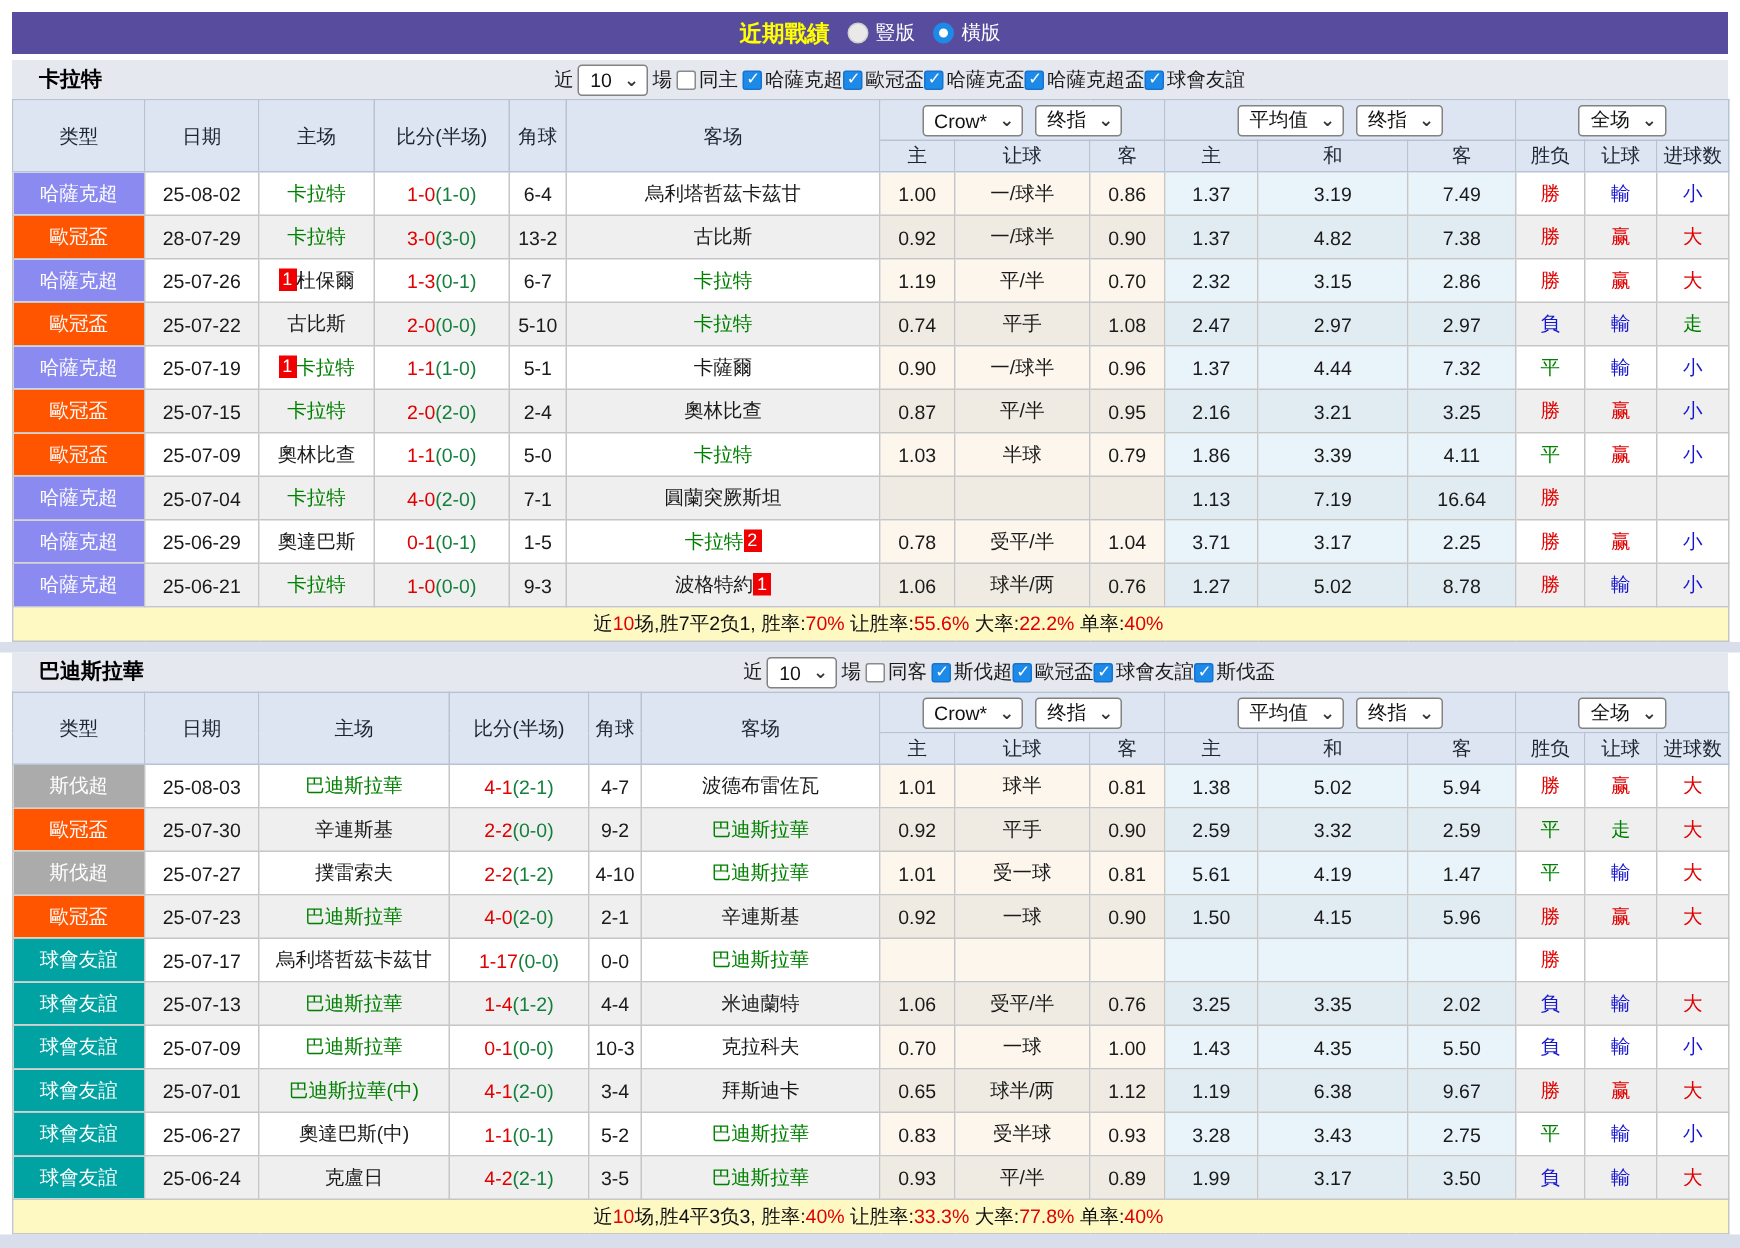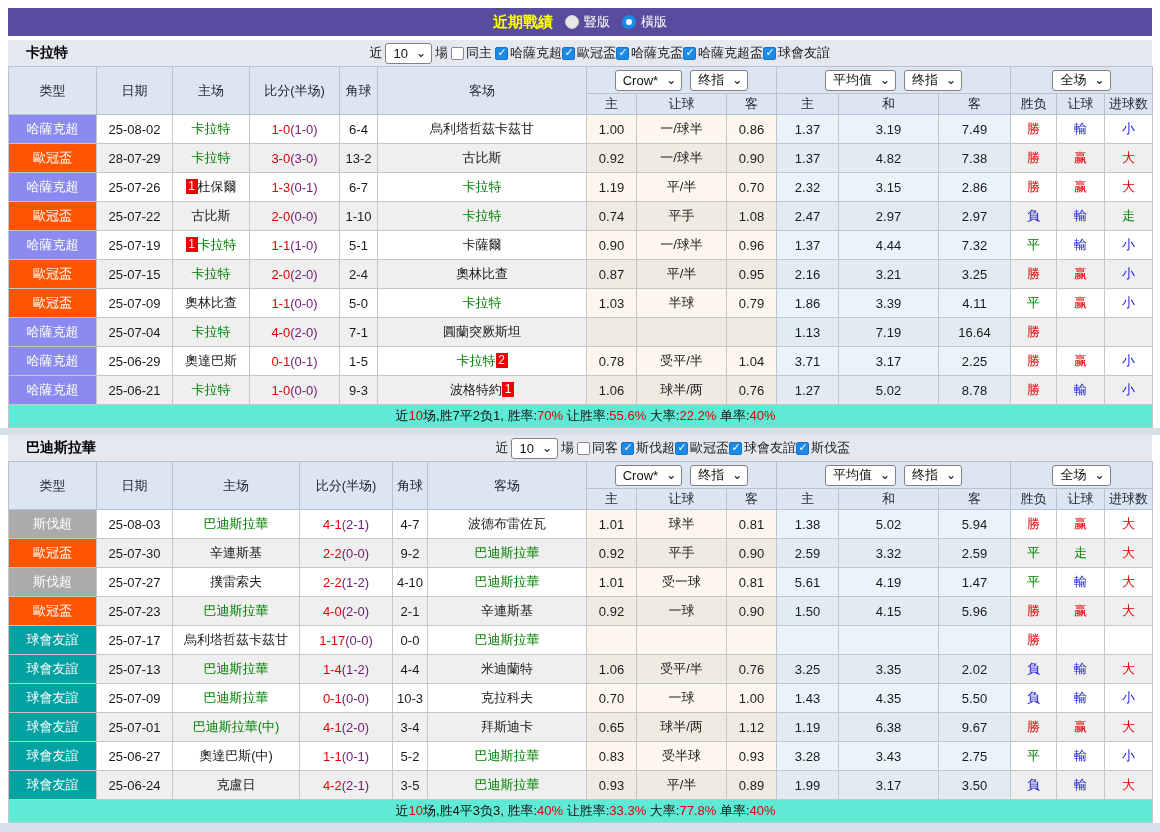--- a/index.html
+++ b/index.html
@@ -44,24 +44,24 @@
   tr.odd td { background:#ffffff; }
   tr.even td { background:#efefef; }
   tr.odd td.c-odds { background:#fcf6ec; }
   tr.even td.c-odds { background:#f0ebe2; }
   tr.odd td.c-avg { background:#e9f3fa; }
   tr.even td.c-avg { background:#e1ebf2; }
   td.c-type { padding:0; }
   .type-badge { display:block; height:28px; line-height:28px; color:#fff; font-size:13px; }
   .tm { color:#008000; }
   .ft { color:#e00000; }
-  .ht { color:#701a75; }
+  .ht { color:#15803d; }
   .card { background:#f00000; color:#fff; display:inline-block; min-width:12px; height:15px; line-height:15px; font-size:12px; text-align:center; vertical-align:1px; }
   .ddwrap { display:flex; align-items:center; justify-content:center; gap:8px; }
-  td.summary { height:23px; background:#5eead4; font-size:13px; color:#111;padding-left:12px; }
+  td.summary { height:23px; background:#fef9c3; font-size:13px; color:#111;padding-left:12px; }
   td.summary .red { color:#e00000; }
 </style>
 </head>
 <body>
 
 <div class="titlebar">
   <span class="ttl">近期戰績</span>
   <label class="radio-opt">
     <span class="radio"></span>
     <span>豎版</span>
@@ -241,21 +241,21 @@
           <td class="c-res" style="color: rgb(224, 0, 0);">赢</td>
           <td class="c-res" style="color: rgb(224, 0, 0);">大</td>
         </tr>
         <tr class="even">
           <td class="c-type">
             <span class="type-badge" style="background: rgb(255, 85, 0);">歐冠盃</span>
           </td>
           <td>25-07-22</td>
           <td><span>古比斯</span></td>
           <td><span class="ft">2-0</span><span class="ht">(0-0)</span></td>
-          <td>1-10</td>
+          <td>5-10</td>
           <td><span class="tm">卡拉特</span></td>
           <td class="c-odds">0.74</td>
           <td class="c-odds">平手</td>
           <td class="c-odds">1.08</td>
           <td class="c-avg">2.47</td>
           <td class="c-avg">2.97</td>
           <td class="c-avg">2.97</td>
           <td class="c-res" style="color: rgb(21, 21, 208);">負</td>
           <td class="c-res" style="color: rgb(21, 21, 208);">輸</td>
           <td class="c-res" style="color: rgb(0, 128, 0);">走</td>

